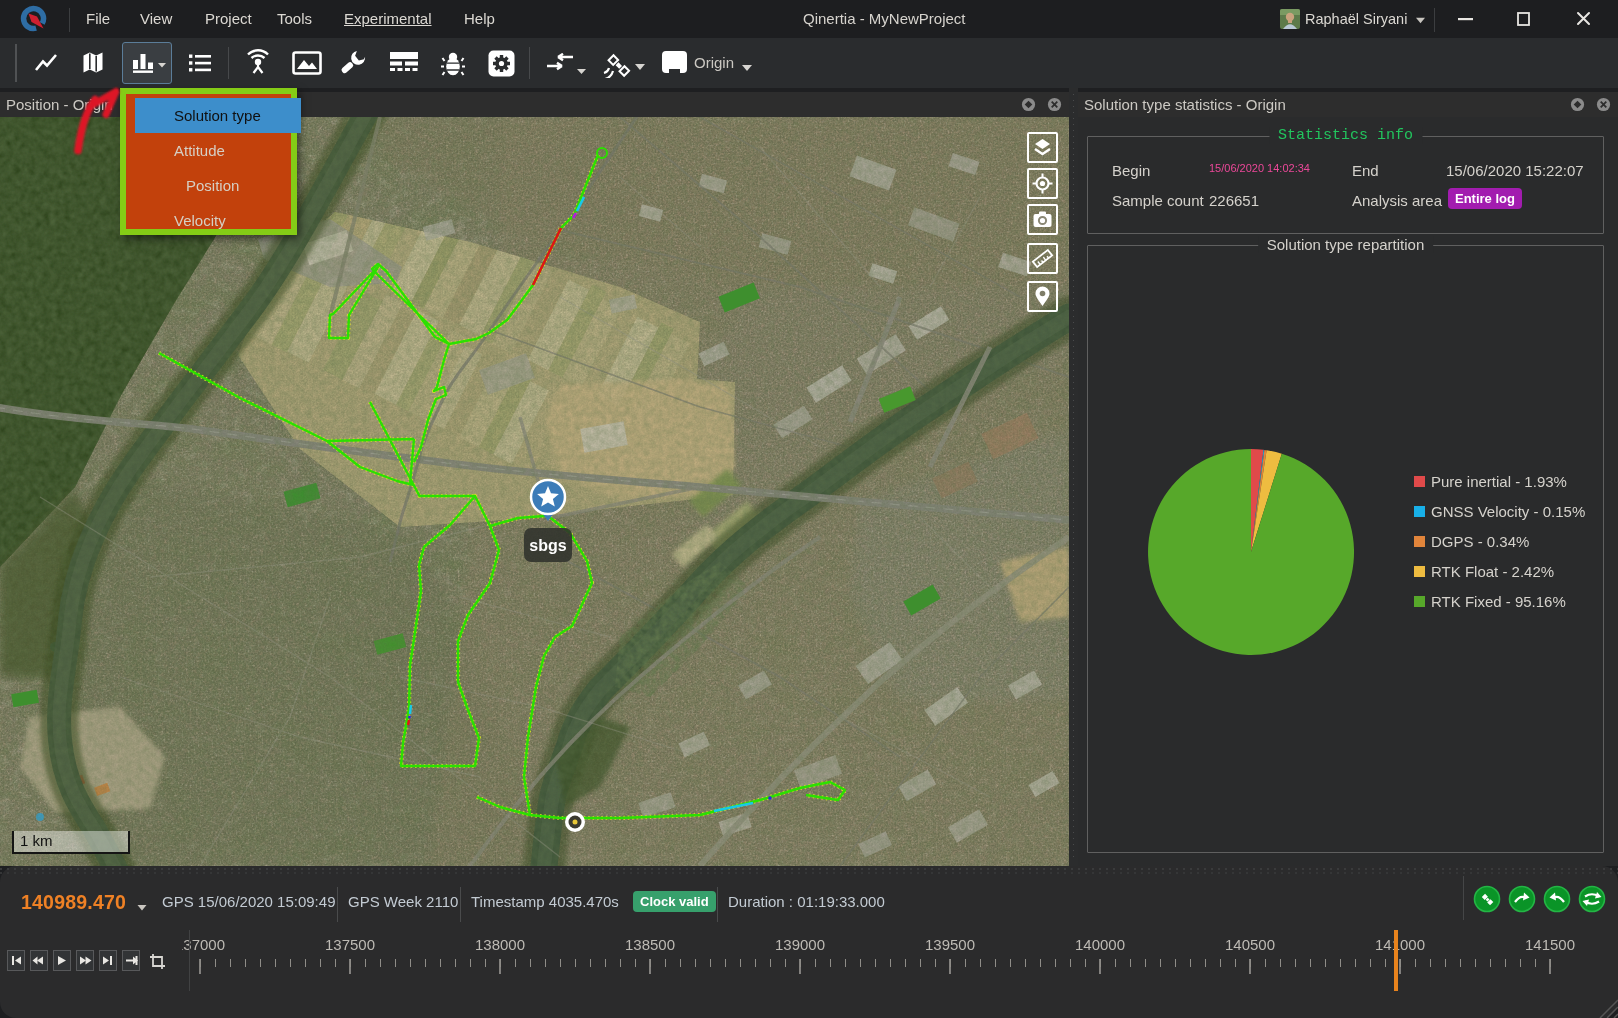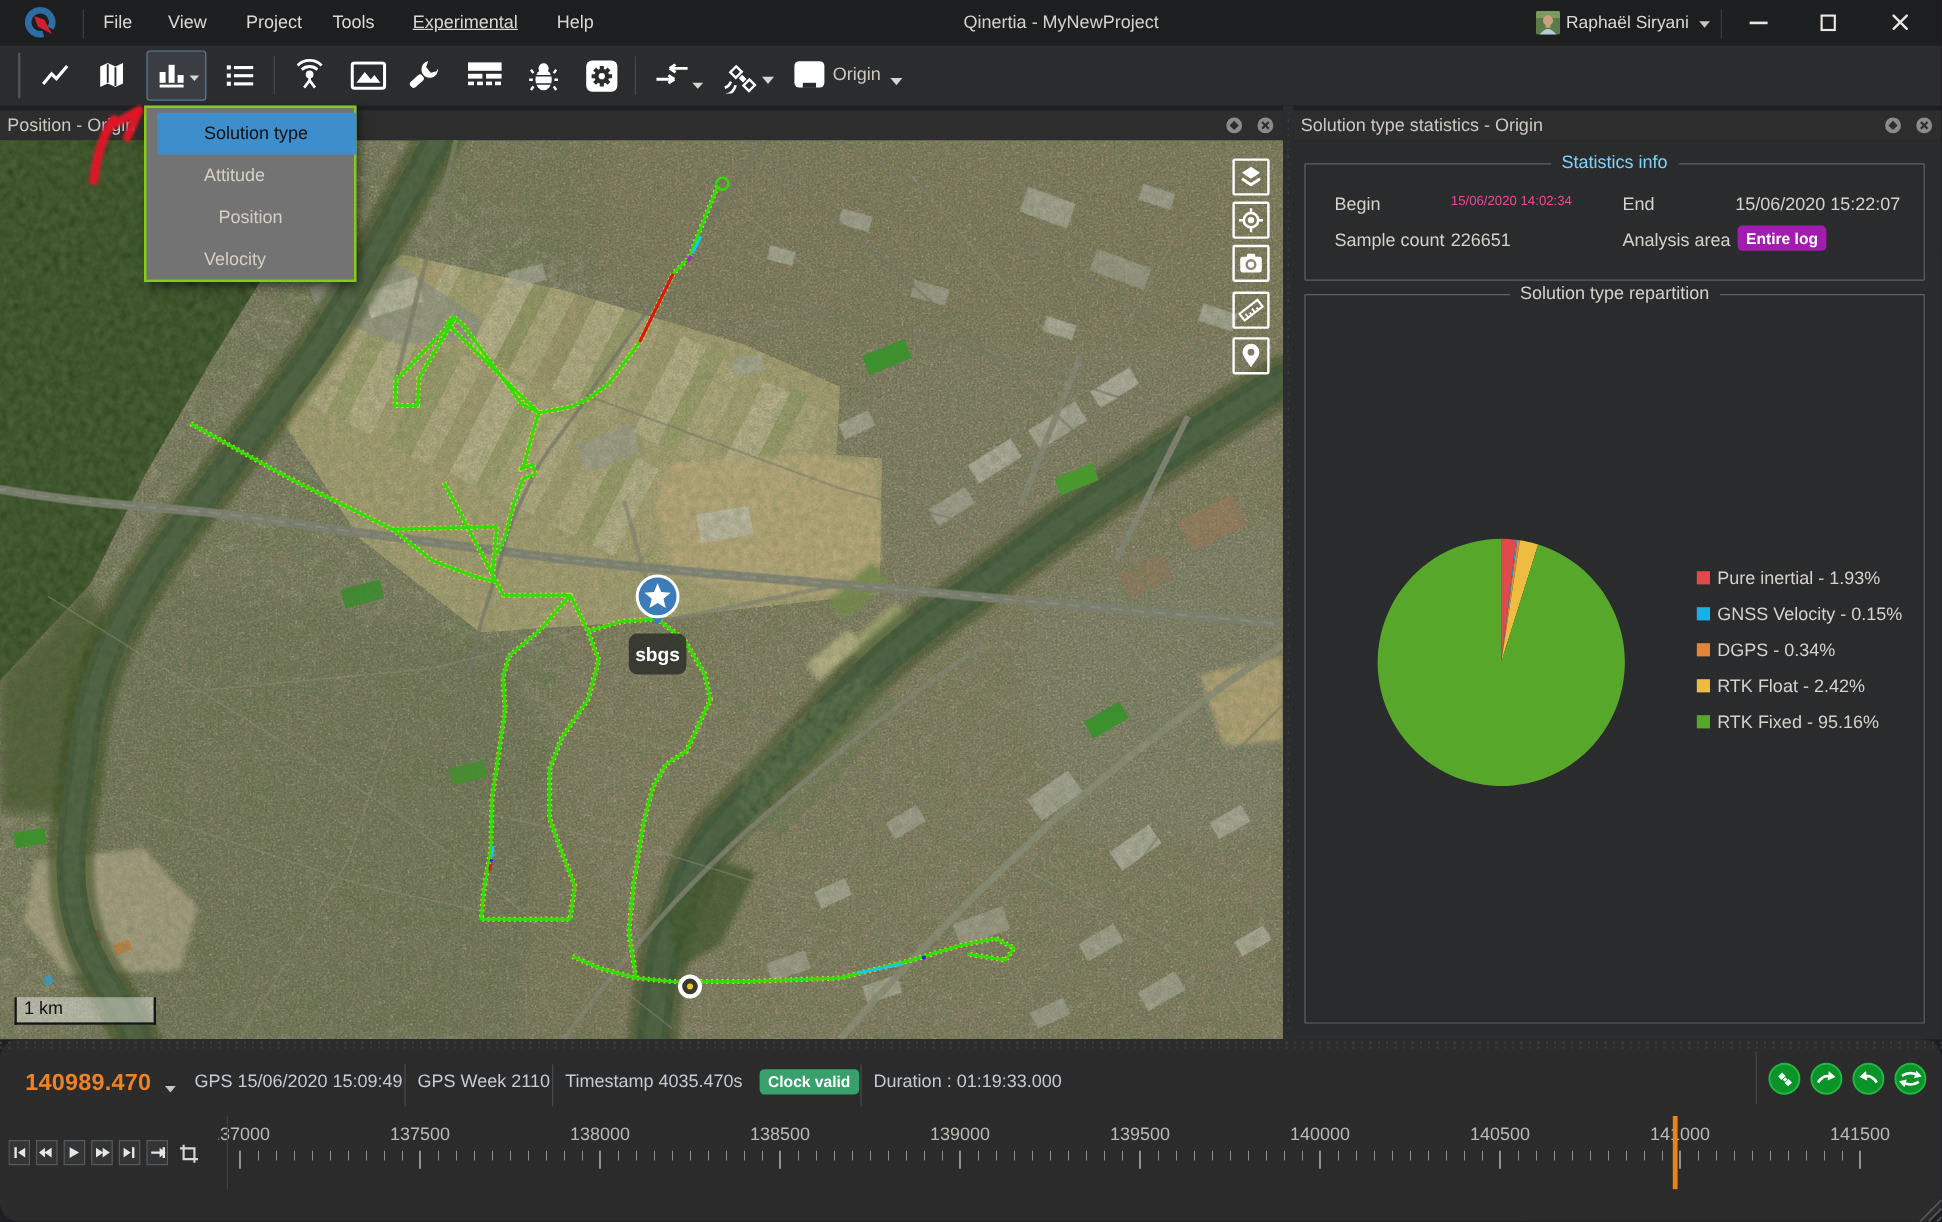--- a/index.html
+++ b/index.html
@@ -486,21 +486,21 @@
     <path d="M11.5,21 C7,14.5 4.5,11.5 4.5,8.5 a7,7 0 0 1 14,0 C18.5,11.5 16,14.5 11.5,21 Z" fill="#fff"></path>
     <circle cx="11.5" cy="8.5" r="2.8" fill="#7f7d68"></circle>
   </svg>
   
   <div class="abs" style="left:12px;top:714px;width:118px;height:23px;background:rgba(255,255,255,0.42);border-left:2px solid #151515;border-right:2px solid #151515;border-bottom:2px solid #151515;">
     <div style="font-size:15px;color:#111;padding:1px 0 0 6px;">1 km</div>
   </div>
   </div>
   <div id="rightpanel">
     <div class="abs" style="left:9px;top:19px;width:517px;height:98px;border:1px solid #606060;border-radius:1px;">
-      <div class="abs" style="left:50%;transform:translateX(-50%);top:-10px;background:#2a2b2c;padding:0 9px;font-size:15px;color:#7dd3fc;white-space:nowrap;">Statistics info</div>
+      <div class="abs" style="left:50%;transform:translateX(-50%);top:-10px;background:#2a2b2c;padding:0 9px;font-size:15px;color:#22c55e;white-space:nowrap;font-family:Liberation Mono, monospace;">Statistics info</div>
       <div class="abs" style="left:24px;top:25px;font-size:15px;color:#d5d2cc;">Begin</div>
       <div class="abs" style="left:121px;top:25px;font-size:11px;color:#ec4899;">15/06/2020 14:02:34</div>
       <div class="abs" style="left:264px;top:25px;font-size:15px;color:#d5d2cc;">End</div>
       <div class="abs" style="left:358px;top:25px;font-size:15px;color:#d5d2cc;">15/06/2020 15:22:07</div>
       <div class="abs" style="left:24px;top:55px;font-size:15px;color:#d5d2cc;">Sample count</div>
       <div class="abs" style="left:121px;top:55px;font-size:15px;color:#d5d2cc;">226651</div>
       <div class="abs" style="left:264px;top:55px;font-size:15px;color:#d5d2cc;">Analysis area</div>
       <div class="abs" style="left:360px;top:51px;background:#a21caf;border-radius:4px;padding:3px 7px;font-size:13px;font-weight:bold;color:#fff;">Entire log</div>
     </div>
     <div class="abs" style="left:9px;top:128px;width:517px;height:608px;border:1px solid #606060;border-radius:1px;">
@@ -521,21 +521,21 @@
           <rect x="326" y="290" width="11" height="11" fill="#e2853b"></rect>
           <text x="343" y="301">DGPS - 0.34%</text>
           <rect x="326" y="320" width="11" height="11" fill="#eebc40"></rect>
           <text x="343" y="331">RTK Float - 2.42%</text>
           <rect x="326" y="350" width="11" height="11" fill="#57a82a"></rect>
           <text x="343" y="361">RTK Fixed - 95.16%</text>
         </g>
       </svg>
     </div>
   </div>
-  <div id="dropdown" style="position:absolute;left:120px;top:88px;width:177px;height:147px;background:#737373;border:2px solid #84cc16;box-shadow:3px 4px 8px rgba(0,0,0,0.5);z-index:50;">
+  <div id="dropdown" style="position:absolute;left:120px;top:88px;width:177px;height:147px;background:#c2410c;border:6px solid #84cc16;box-shadow:3px 4px 8px rgba(0,0,0,0.5);z-index:50;">
     <div style="position:absolute;left:9px;top:4px;width:166px;height:35px;background:#3d8ecb;"></div>
     <div style="position:absolute;left:48px;top:4px;height:35px;line-height:35px;font-size:15px;color:#101010;">Solution type</div>
     <div style="position:absolute;left:48px;top:39px;height:35px;line-height:35px;font-size:15px;color:#d6cfc4;">Attitude</div>
     <div style="position:absolute;left:48px;top:74px;height:35px;line-height:35px;font-size:15px;color:#d6cfc4;margin-left:12px;">Position</div>
     <div style="position:absolute;left:48px;top:109px;height:35px;line-height:35px;font-size:15px;color:#d6cfc4;">Velocity</div>
   </div>
   <svg class="abs" style="left:70px;top:82px;z-index:60;" width="60" height="80" viewBox="0 0 60 75">
     <g filter="url(#rab)">
       <path d="M8,66 Q13,30 25,15" fill="none" stroke="#dd1626" stroke-width="7.5" stroke-linecap="round"></path>
       <path d="M20,22 L46,7 L36,30" fill="none" stroke="#dd1626" stroke-width="7" stroke-linejoin="round" stroke-linecap="round"></path>

